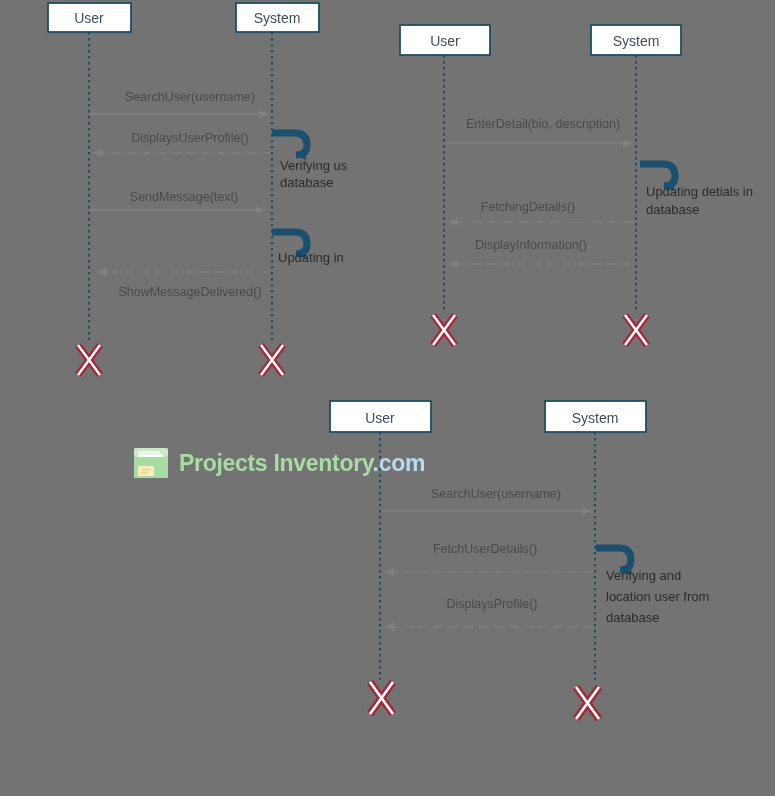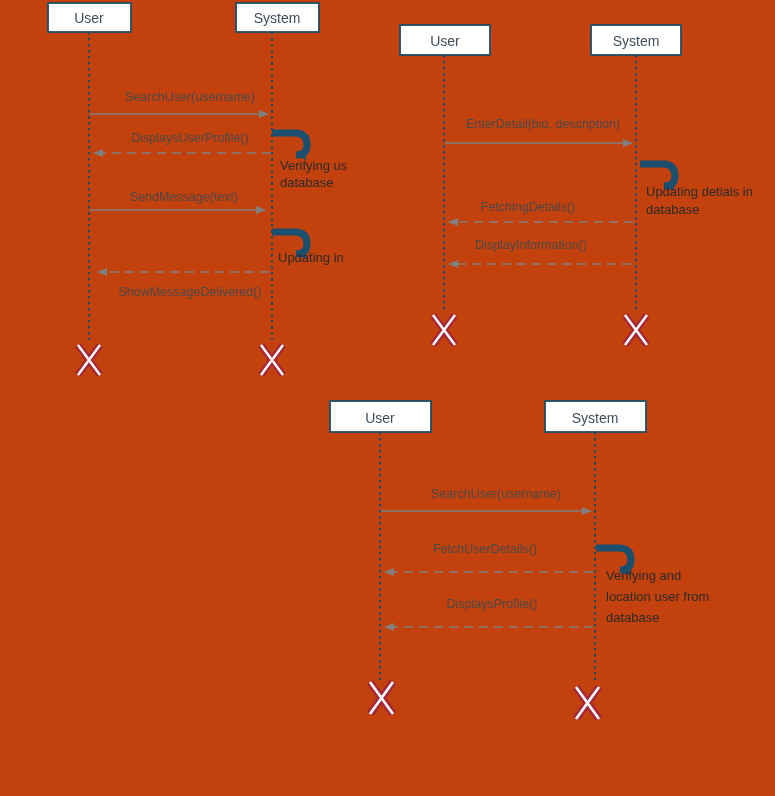--- a/index.html
+++ b/index.html
@@ -8,21 +8,21 @@
     padding: 0;
     background: #ffffff;
   }
   body {
     font-family: "Liberation Sans", sans-serif;
   }
   #canvas {
     position: relative;
     width: 775px;
     height: 796px;
-    background: #c2410c;
+    background: #737373;
     overflow: hidden;
   }
   .diagram {
     position: absolute;
   }
   .diagram svg {
     display: block;
   }
   .lifeline-label {
     font-family: "Liberation Sans", sans-serif;
@@ -199,14 +199,26 @@
         <path d="M60,287 L83,319 M83,287 L60,319" stroke="#a52838" stroke-width="7.5" fill="none"></path>
         <path d="M60,287 L83,319 M83,287 L60,319" stroke="#ffffff" stroke-width="2.6" fill="none"></path>
       </g>
       <g>
         <path d="M266,292 L289,324 M289,292 L266,324" stroke="#a52838" stroke-width="7.5" fill="none"></path>
         <path d="M266,292 L289,324 M289,292 L266,324" stroke="#ffffff" stroke-width="2.6" fill="none"></path>
       </g>
     </svg>
   </div>
 
+  <div class="watermark">
+    <svg width="40" height="34" viewBox="0 0 40 34">
+      <rect x="2" y="2" width="34" height="9" rx="1.5" fill="#c9e8c4"></rect>
+      <rect x="6" y="5" width="22" height="12" rx="1" fill="#f2faf0" stroke="#dcefd8" stroke-width="1"></rect>
+      <rect x="9" y="8" width="22" height="11" rx="1" fill="#ffffff" stroke="#dcefd8" stroke-width="1"></rect>
+      <path d="M2,11 L36,11 L36,32 L2,32 Z" fill="#a9dca4"></path>
+      <rect x="6" y="20" width="16" height="10" rx="1" fill="#f6eeb4"></rect>
+      <rect x="9" y="23" width="9" height="1.6" fill="#e6d98f"></rect>
+      <rect x="9" y="26" width="6" height="1.6" fill="#e6d98f"></rect>
+    </svg>
+    <div class="watermark-text"><span class="wm-green">Projects Inventory</span><span class="wm-blue">.com</span></div>
+  </div>
 
 </div>
 
 </body></html>

